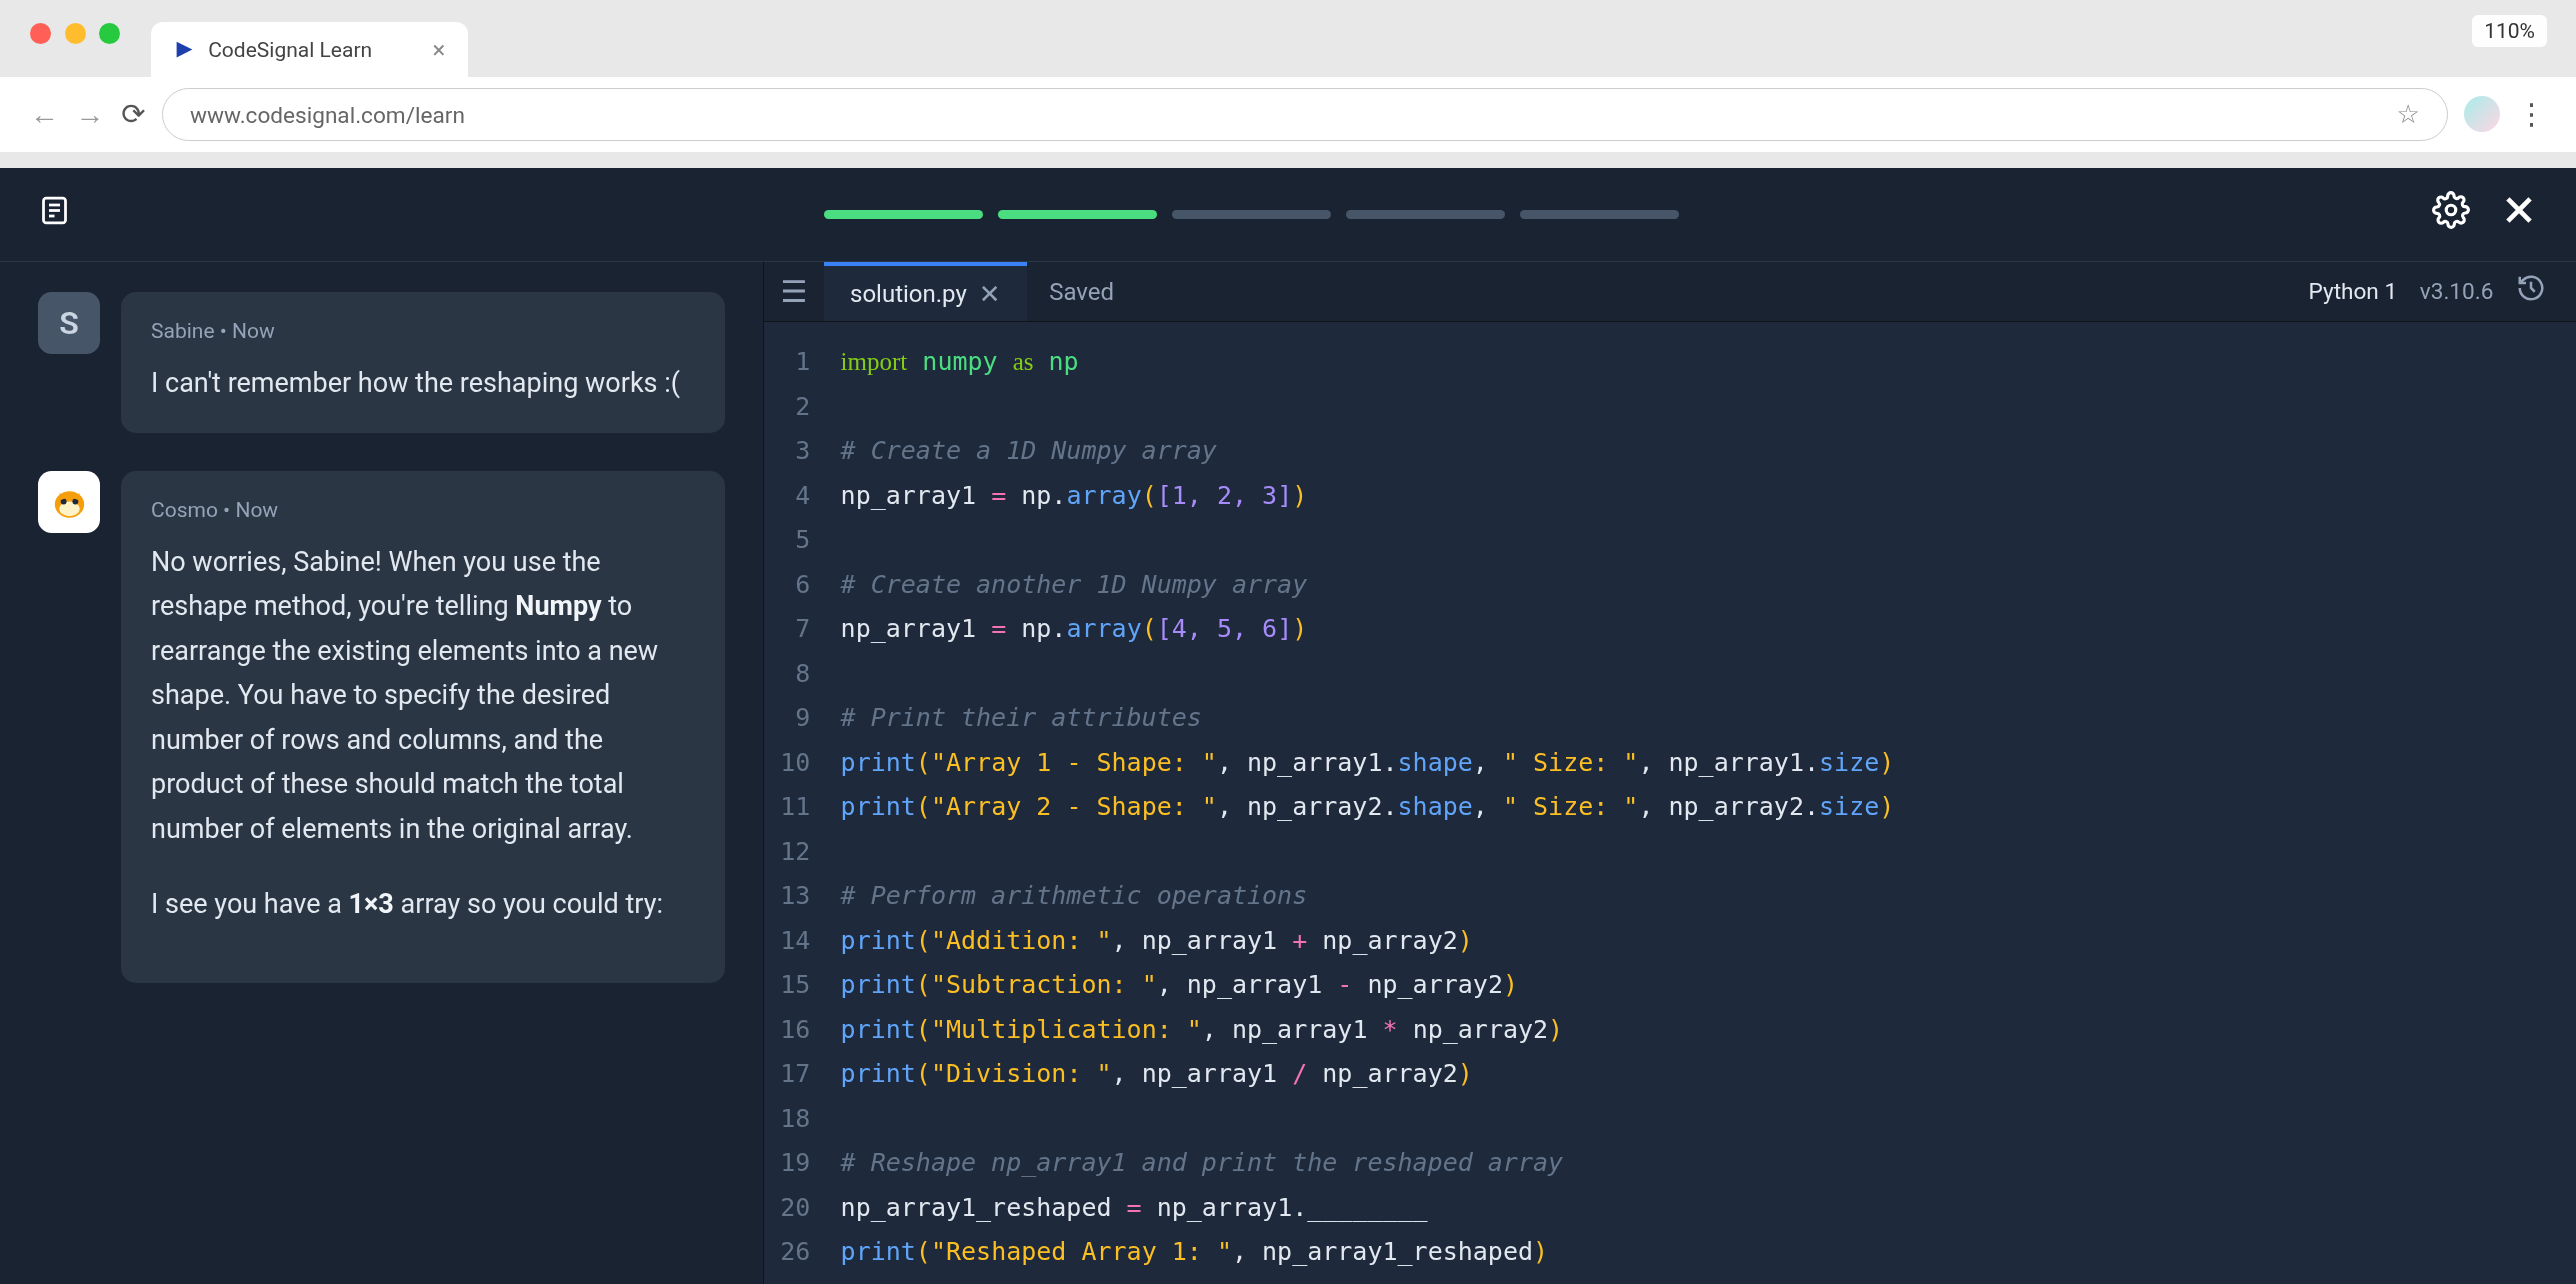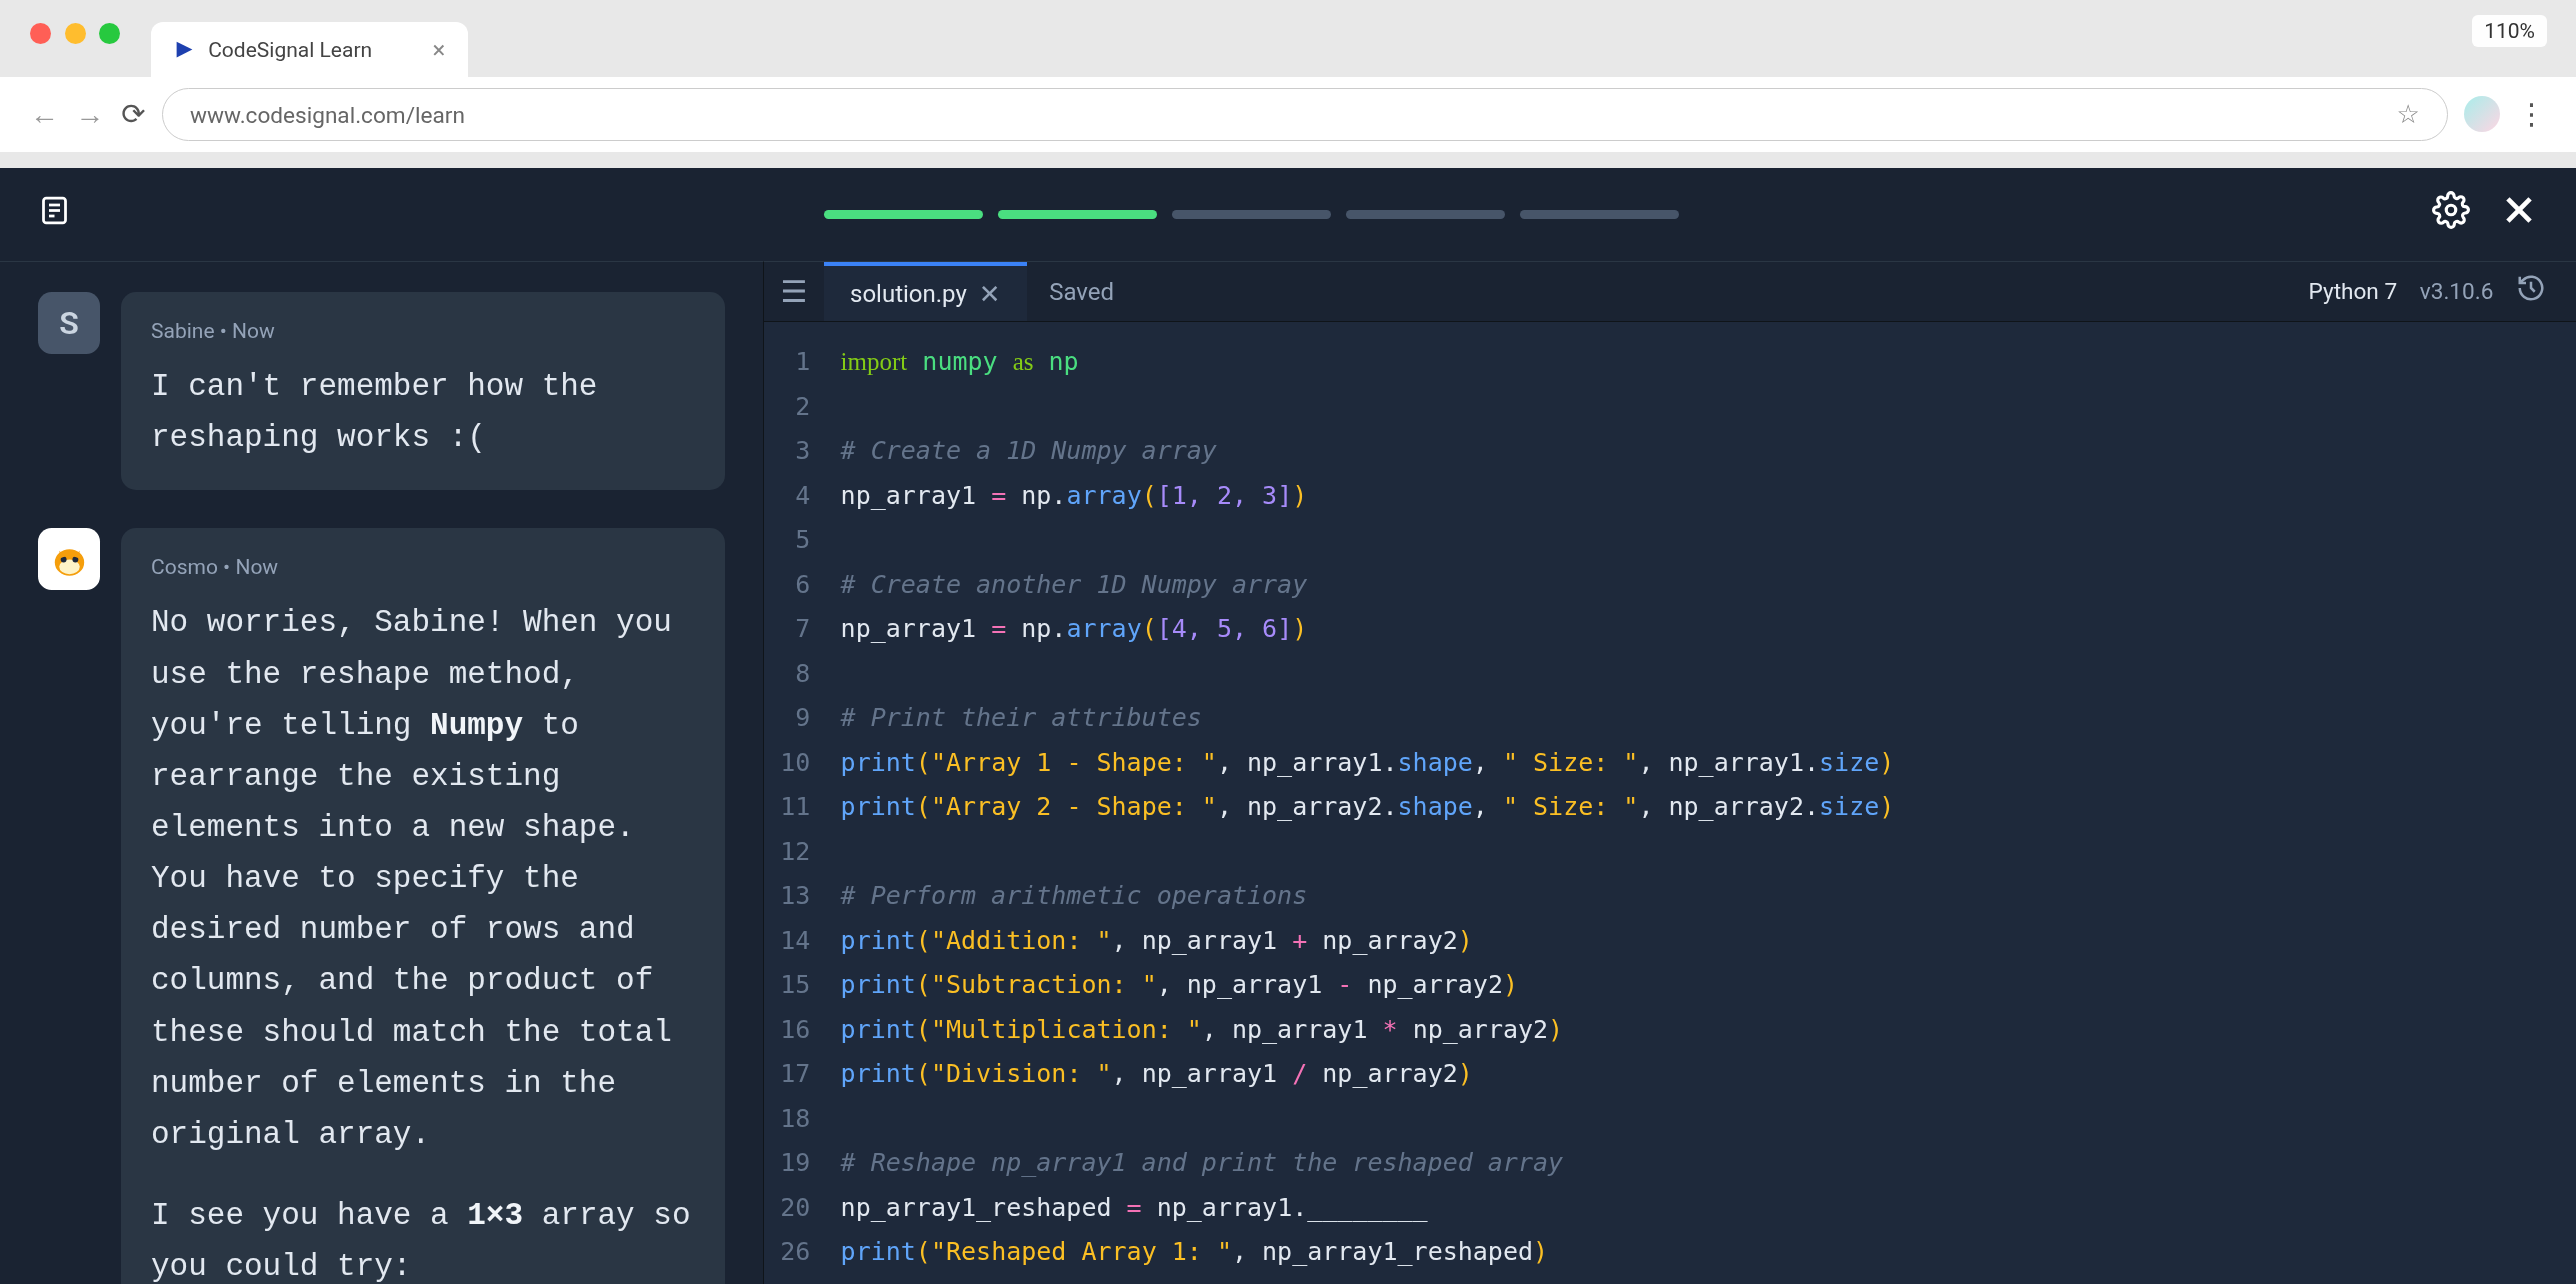--- a/index.html
+++ b/index.html
@@ -189,23 +189,22 @@
       padding: 27px 30px;
       flex: 1;
     }
     .msg-header {
       color: #94a3b8;
       font-size: 21px;
       margin-bottom: 18px;
     }
     .msg-body {
       color: #e2e8f0;
-      font-size: 31px;
+      font-size: 27px;
       line-height: 1.65;
-      font-family: Liberation Mono, monospace;
     }
     .msg-body strong {
       font-weight: 700;
       color: #f1f5f9;
     }
     .msg-paragraph {
       margin-bottom: 30px;
     }
     .editor-panel {
       flex: 1;
@@ -409,21 +408,21 @@
 
     <div class="editor-panel">
       <div class="editor-tabs">
         <span class="hamburger">☰</span>
         <div class="editor-tab">
           <span>solution.py</span>
           <span class="editor-tab-close">✕</span>
         </div>
         <span class="saved-label">Saved</span>
         <div class="editor-right">
-          <span class="lang-label">Python 7</span>
+          <span class="lang-label">Python 1</span>
           <span class="lang-version">v3.10.6</span>
           <span class="history-icon">
             <svg width="30" height="30" viewBox="0 0 24 24" fill="none" stroke="currentColor" stroke-width="2">
                 <path d="M3 12a9 9 0 1 0 2.64-6.36L3 8"></path>
                 <polyline points="3 3 3 8 8 8"></polyline>
                 <polyline points="12 7 12 12 15 15"></polyline>
               </svg>
           </span>
         </div>
       </div>

